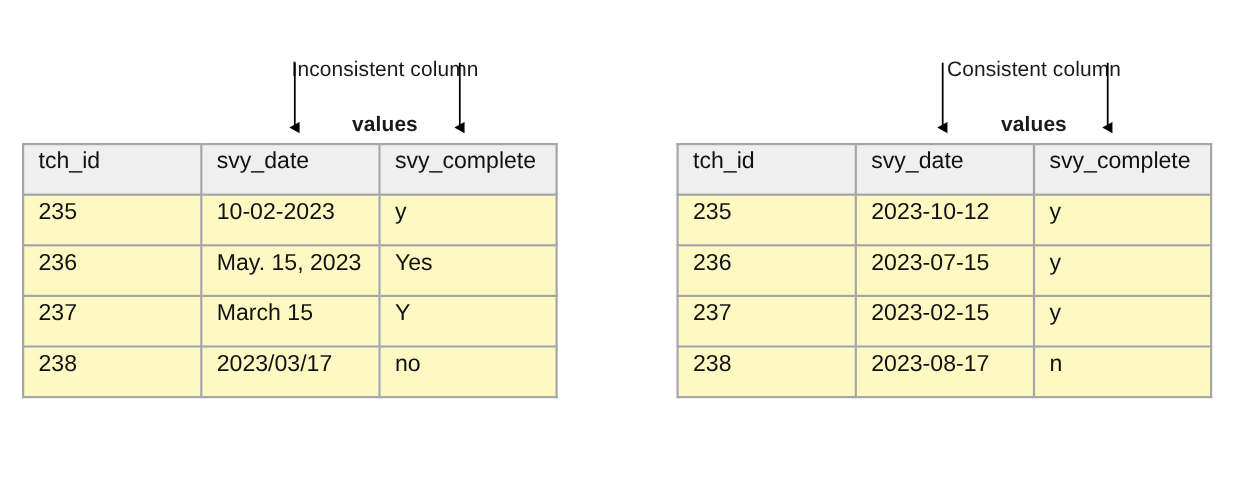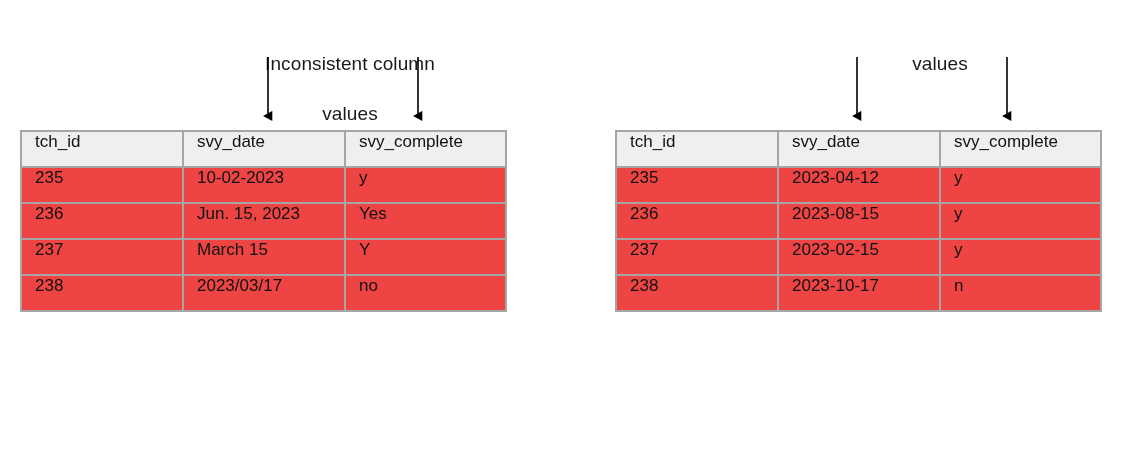--- a/index.html
+++ b/index.html
@@ -28,21 +28,21 @@
   .annotation {
     position: absolute;
     text-align: center;
     font-size: 19px;
     line-height: 25px;
     color: #1a1a1a;
     white-space: pre-line;
     letter-spacing: 0.1px;
   }
   .annotation .ann-line1 { display: block; }
-  .annotation .ann-line2 { display: block; }
+  .annotation .ann-line2 { display: block; font-weight: bold; }
 
   #ann-left  { left: 215px;  top: 26px; width: 270px; }
   #ann-right { left: 805px;  top: 26px; width: 270px; }
 
   
   .arrow-layer {
     position: absolute;
     left: 0; top: 0;
     width: 1122px; height: 451px;
     pointer-events: none;
@@ -58,37 +58,37 @@
 
   table.grid {
     border-collapse: collapse;
     table-layout: fixed;
     width: 100%;
     background: #ffffff;
   }
   table.grid th,
   table.grid td {
     border: 2px solid #a6a6a6;
-    height: 36px;
+    height: 46px;
     padding: 0 0 0 13px;
     text-align: left;
     vertical-align: middle;
-    font-size: 17px;
+    font-size: 21px;
     font-weight: normal;
     line-height: 20px;
     color: #111111;
     box-sizing: border-box;
     overflow: hidden;
     white-space: nowrap;
   }
   table.grid thead th {
     background: #efefef;
   }
   table.grid tbody td {
-    background: #ef4444;
+    background: #fef9c3;
     
     vertical-align: middle;
   }
   table.grid col.c1 { width: 162px; }
   table.grid col.c2 { width: 162px; }
   table.grid col.c3 { width: 161px; }
 
   
   table.grid tbody td .cell-text,
   table.grid thead th .cell-text {
@@ -101,20 +101,21 @@
 <body>
 
 <div class="canvas">
 
   <div class="annotation" id="ann-left">
     <span class="ann-line1">Inconsistent column</span>
     <span class="ann-line2">values</span>
   </div>
 
   <div class="annotation" id="ann-right">
+    <span class="ann-line1">Consistent column</span>
     <span class="ann-line2">values</span>
   </div>
 
   <svg class="arrow-layer" viewBox="0 0 1122 451" width="1122" height="451" aria-hidden="true">
     <defs>
       <marker id="arrowhead" markerWidth="7" markerHeight="7" refX="3.2" refY="3.1" orient="auto" markerUnits="strokeWidth">
         <path d="M 0 0.4 L 6.4 0.4 L 3.2 6.2 z" fill="#000000"></path>
       </marker>
     </defs>
 
@@ -162,21 +163,21 @@
             </td>
           <td>
               <span class="cell-text">y</span>
             </td>
         </tr>
         <tr>
           <td>
               <span class="cell-text">236</span>
             </td>
           <td>
-              <span class="cell-text">Jun. 15, 2023</span>
+              <span class="cell-text">May. 15, 2023</span>
             </td>
           <td>
               <span class="cell-text">Yes</span>
             </td>
         </tr>
         <tr>
           <td>
               <span class="cell-text">237</span>
             </td>
           <td>
@@ -220,32 +221,32 @@
             <span class="cell-text">svy_complete</span>
           </th>
         </tr>
       </thead>
       <tbody>
         <tr>
           <td>
               <span class="cell-text">235</span>
             </td>
           <td>
-              <span class="cell-text">2023-04-12</span>
+              <span class="cell-text">2023-10-12</span>
             </td>
           <td>
               <span class="cell-text">y</span>
             </td>
         </tr>
         <tr>
           <td>
               <span class="cell-text">236</span>
             </td>
           <td>
-              <span class="cell-text">2023-08-15</span>
+              <span class="cell-text">2023-07-15</span>
             </td>
           <td>
               <span class="cell-text">y</span>
             </td>
         </tr>
         <tr>
           <td>
               <span class="cell-text">237</span>
             </td>
           <td>
@@ -253,21 +254,21 @@
             </td>
           <td>
               <span class="cell-text">y</span>
             </td>
         </tr>
         <tr>
           <td>
               <span class="cell-text">238</span>
             </td>
           <td>
-              <span class="cell-text">2023-10-17</span>
+              <span class="cell-text">2023-08-17</span>
             </td>
           <td>
               <span class="cell-text">n</span>
             </td>
         </tr>
       </tbody>
     </table>
   </div>
 
 </div>

